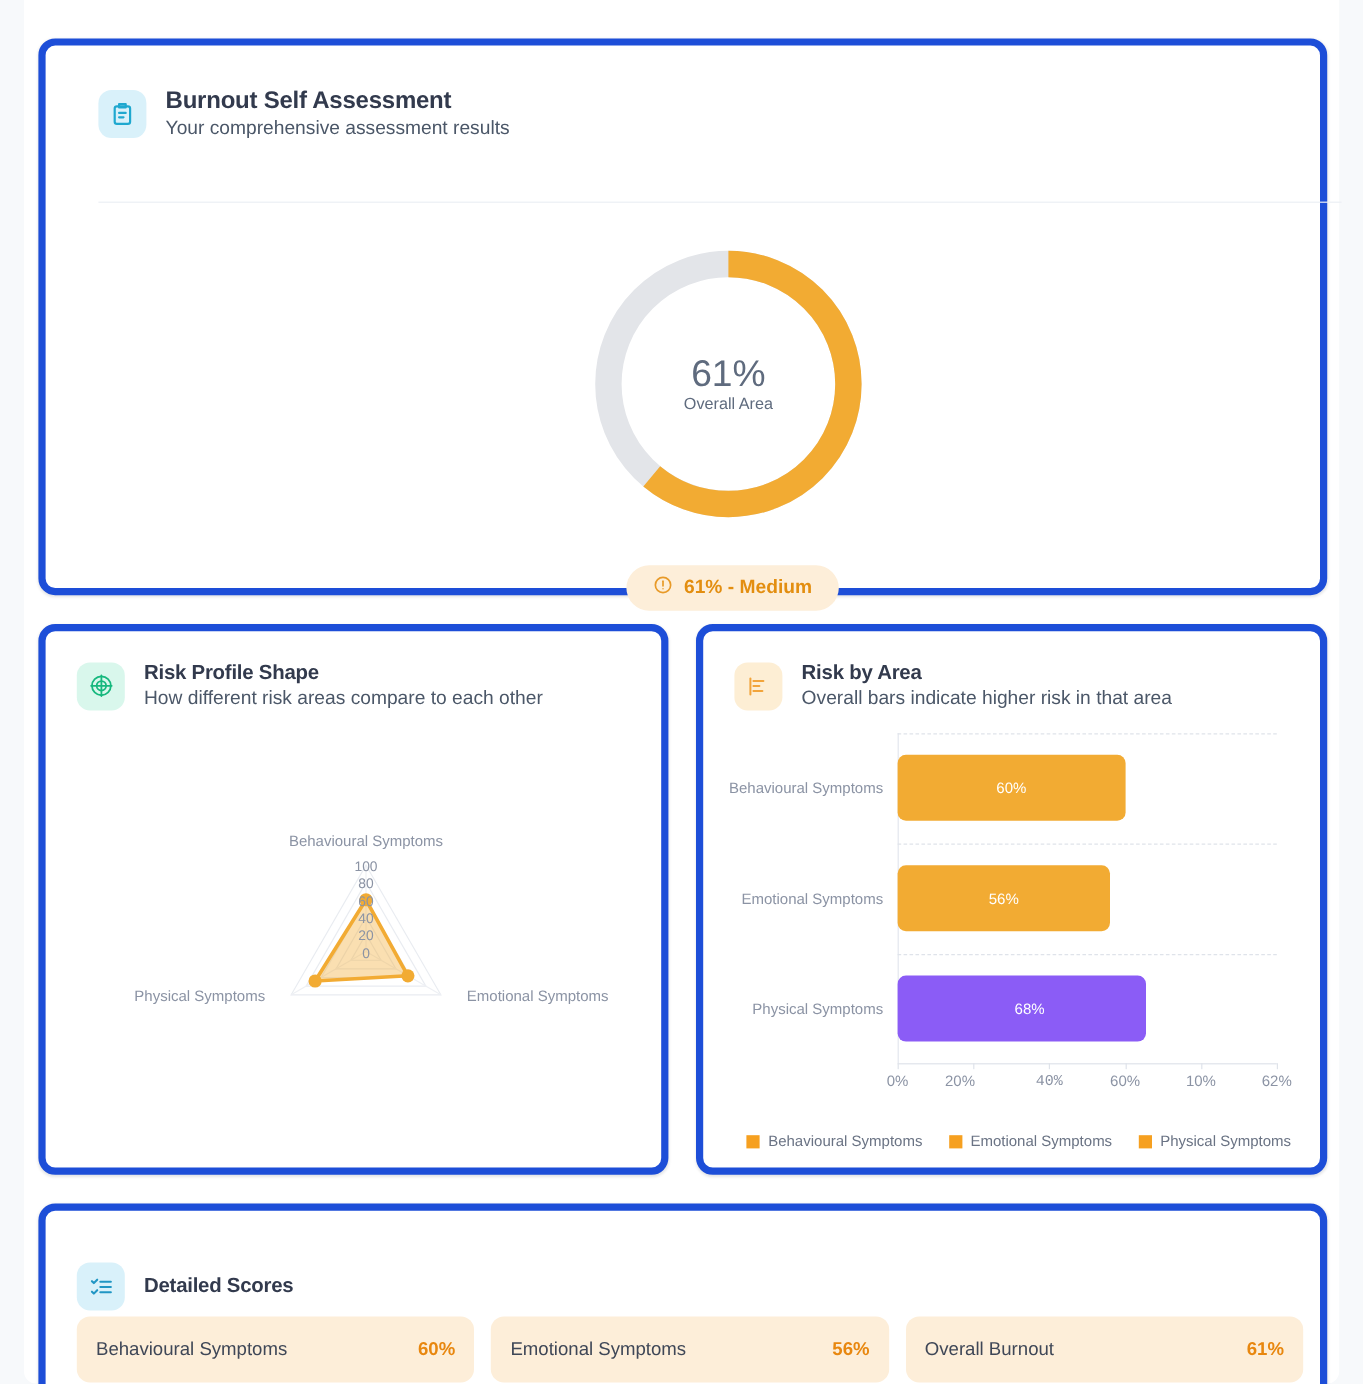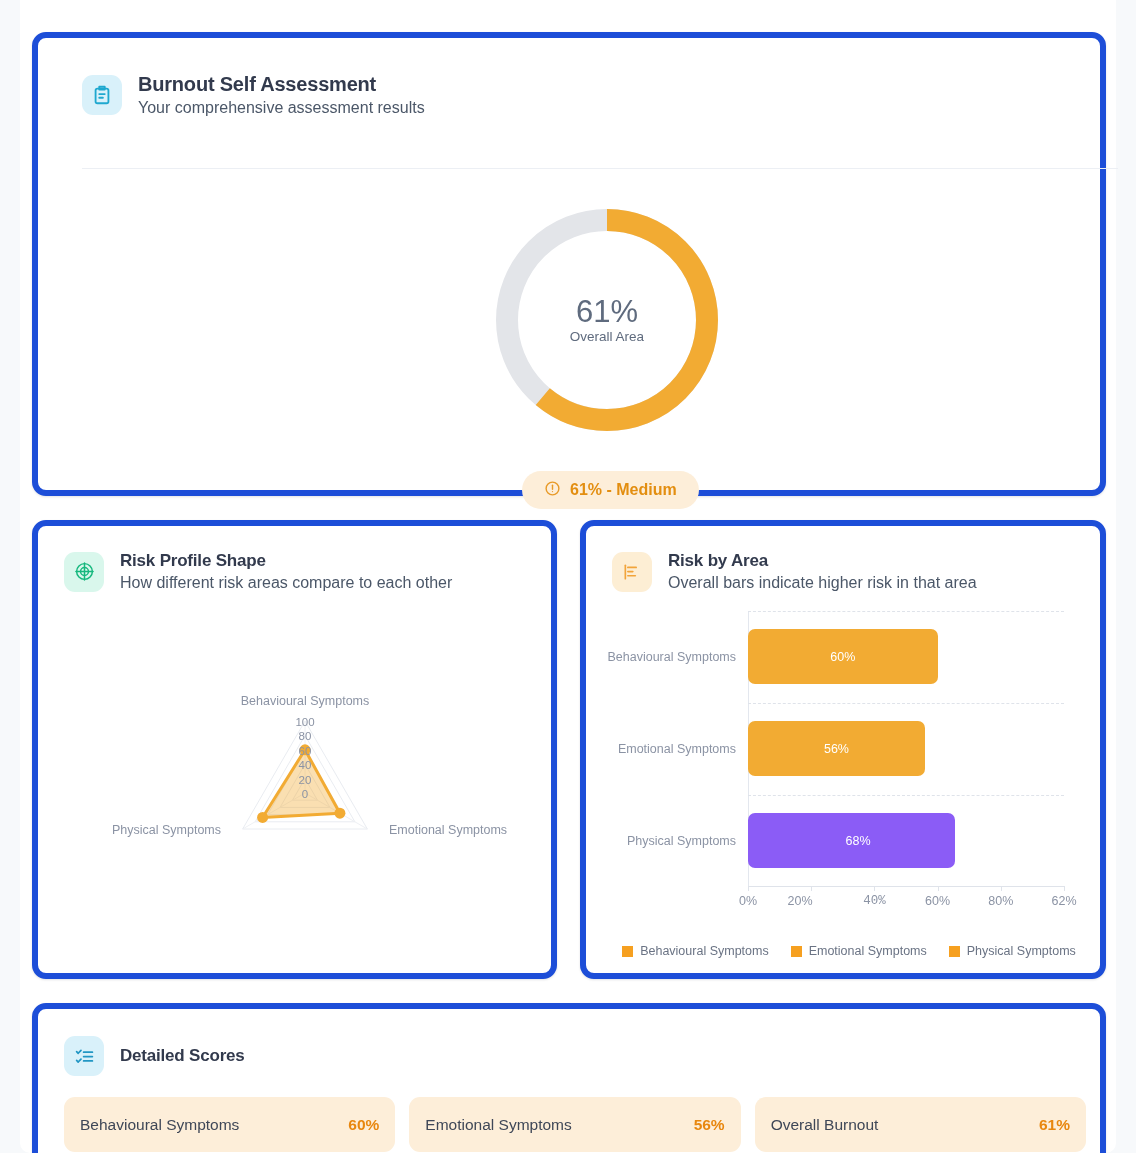--- a/index.html
+++ b/index.html
@@ -99,21 +99,21 @@
   .legend {
     position: absolute; left: 0; top: 418px; width: 526px;
     display: flex; align-items: center; justify-content: center; gap: 22px;
   }
   .legend-item { display: flex; align-items: center; gap: 7px; }
   .legend-sw { width: 11px; height: 11px; background: #f6a020; }
   .legend-tx { font-size: 12.5px; color: #6a7384; }
 
   
   #card-scores { left: 12px; top: 1003px; width: 1074px; height: 220px; }
-  #head-scores { position: absolute; left: 26px; top: 27px; }
+  #head-scores { position: absolute; left: 26px; top: 43px; }
   .scores-grid {
     position: absolute; left: 26px; top: 88px; width: 1022px;
     display: flex; gap: 14px;
   }
   .score-chip {
     flex: 1 1 0; height: 55px; background: #fdeed9; border-radius: 11px;
     display: flex; align-items: center; justify-content: space-between;
     padding: 0 16px;
   }
   .score-name { font-size: 15.5px; color: #3f4757; }
@@ -245,21 +245,21 @@
         <div class="bc-grid" style="top: 184px;"></div>
         <div class="bc-tick" style="left: 162px;"></div>
         <div class="bc-tlabel" style="left: 162px;">0%</div>
         <div class="bc-tick" style="left: 225.2px;"></div>
         <div class="bc-tlabel" style="left: 214px;">20%</div>
         <div class="bc-tick" style="left: 288.4px;"></div>
         <div class="bc-tlabel" style="left: 288.4px; font-family: Liberation Mono, monospace;">40%</div>
         <div class="bc-tick" style="left: 351.6px;"></div>
         <div class="bc-tlabel" style="left: 351.6px;">60%</div>
         <div class="bc-tick" style="left: 414.8px;"></div>
-        <div class="bc-tlabel" style="left: 414.8px;">80%</div>
+        <div class="bc-tlabel" style="left: 414.8px;">10%</div>
         <div class="bc-tick" style="left: 478px;"></div>
         <div class="bc-tlabel" style="left: 478px;">62%</div>
       </div>
 
     <div class="legend" id="bar-legend">
         <div class="legend-item">
           <span class="legend-sw"></span>
           <span class="legend-tx">Behavioural Symptoms</span>
         </div>
         <div class="legend-item">

